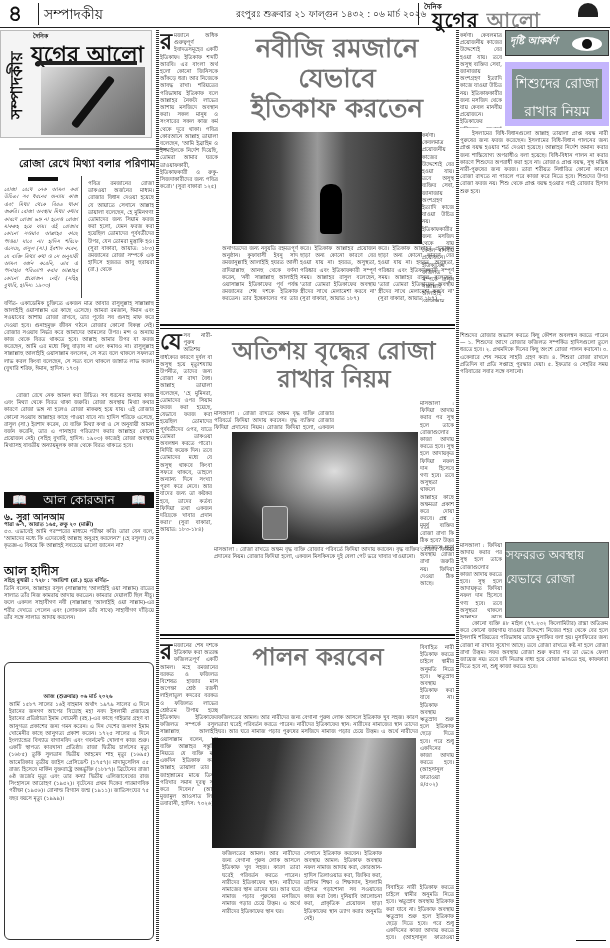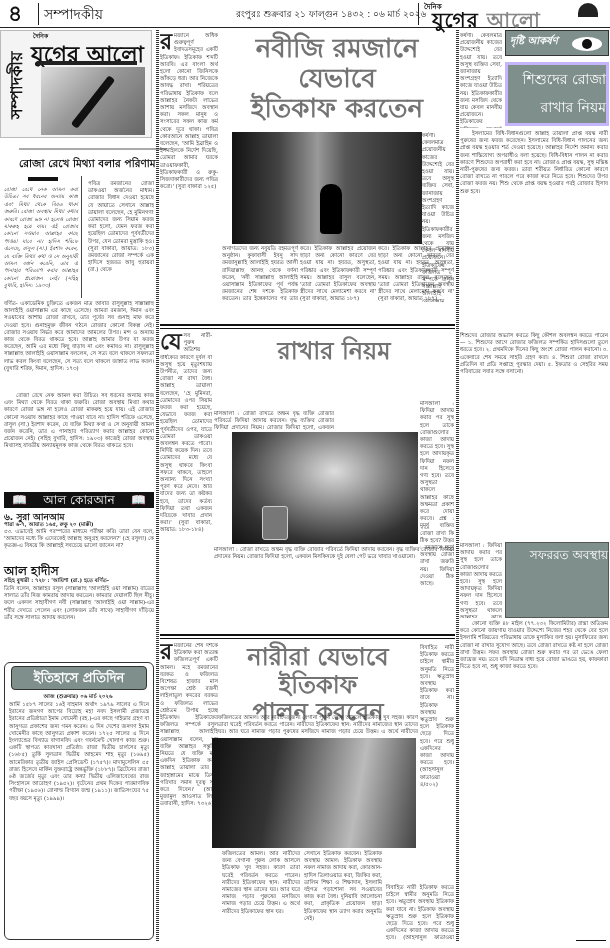--- a/index.html
+++ b/index.html
@@ -45,22 +45,22 @@
   .sub-head { position: absolute; font: bold 9px "DejaVu Sans", sans-serif; }
   .sub-head-lg { position: absolute; font: bold 12px "DejaVu Sans", sans-serif; }
   .history-box { position: absolute; left: 4px; top: 662px; width: 150px; height: 278px; border: 1.5px solid #333; border-radius: 6px; }
   .history-title { position: absolute; left: 6px; top: 3px; width: 136px; height: 24px; background: #7f908c; color: #fff; border: 1.5px solid #333; border-radius: 4px; font: bold 13px "DejaVu Sans", sans-serif; text-align: center; line-height: 22px; }
 
   
   .rc-topbox { position: absolute; left: 505px; top: 30px; width: 104px; height: 26px; background: #7f908c; border: 1px solid #333; }
   .rc-topbox .tt { position: absolute; left: 4px; top: 2px; font: italic bold 10px "DejaVu Sans", sans-serif; color: #fff; }
   .rc-topbox .eye { position: absolute; right: 6px; top: 6px; width: 30px; height: 14px; border-radius: 50%; background: #fff; }
   .rc-topbox .eye::after { content: ""; position: absolute; left: 10px; top: 2px; width: 10px; height: 10px; border-radius: 50%; background: #111; }
-  .rc-headbox { position: absolute; left: 505px; top: 62px; width: 104px; height: 64px; background: #7f908c; color: #fff; text-align: right; font: 14px "DejaVu Sans", sans-serif; line-height: 28px; border: 3px solid #c4b5fd; }
-  .rc-headbox2 { position: absolute; left: 505px; top: 542px; width: 104px; height: 76px; background: #7f908c; color: #fff; text-align: right; font: 12px "DejaVu Sans", sans-serif; line-height: 24px; border: 1px solid #555; }
+  .rc-headbox { position: absolute; left: 505px; top: 62px; width: 104px; height: 64px; background: #7f908c; color: #fff; text-align: center; font: 14px "DejaVu Sans", sans-serif; line-height: 28px; border: 7px solid #c4b5fd; }
+  .rc-headbox2 { position: absolute; left: 505px; top: 542px; width: 104px; height: 76px; background: #7f908c; color: #fff; text-align: left; font: 12px "DejaVu Sans", sans-serif; line-height: 24px; border: 1px solid #555; }
 </style>
 </head>
 <body>
 
 <div class="masthead">
   <div class="mh-page">৪</div>
   <div class="mh-sep"></div>
   <div class="mh-section">সম্পাদকীয়</div>
   <div class="mh-date">রংপুরঃ শুক্রবার ২১ ফাল্গুন ১৪৩২ : ০৬ মার্চ ২০২৬</div>
   <div class="mh-sep2"></div>
@@ -93,21 +93,20 @@
 </div>
 <div class="sub-head" style="left:4px; top:510px;">৬. সুরা আনআম</div>
 <div class="col body-text" style="left:4px; top:521px; width:150px; height:8px; font-weight:bold;">পারা ৬-৭, আয়াত ১৬৫, রুকু ২০ (মাক্কী)</div>
 <div class="col body-text" style="left:4px; top:528px; width:150px; height:32px;">৫৩. এভাবেই আমি পরস্পরের মাধ্যমে পরীক্ষা করি। তারা যেন বলে, 'আমাদের মধ্যে কি এদেরকেই আল্লাহ অনুগ্রহ করলেন?' (হে রসুল!) কে কৃতজ্ঞ-এ বিষয়ে কি আল্লাহই সবচেয়ে ভালো জানেন না?</div>
 
 <div class="sub-head-lg" style="left:4px; top:562px;">আল হাদীস</div>
 <div class="col body-text" style="left:4px; top:577px; width:150px; height:8px; font-weight:bold;">সহিহ বুখারী : ৭২৮ : 'আয়িশা (রা.) হতে বর্ণিত-</div>
 <div class="col body-text" style="left:4px; top:585px; width:150px; height:72px;">তিনি বলেন, আল্লাহর রসূল (সাল্লাল্লাহু 'আলাইহি ওয়া সাল্লাম) রাতের সালাত তাঁর নিজ কামরায় আদায় করতেন। কামরার দেয়ালটি ছিল নীচু। ফলে একদল সাহাবীগণ নবী (সাল্লাল্লাহু 'আলাইহি ওয়া সাল্লাম)-এর শরীর দেখতে পেলেন এবং (লোকজন তাঁর সাথে) সাহাবীগণ দাঁড়িয়ে তাঁর সঙ্গে সালাত আদায় করলেন।</div>
 
 <div class="history-box">
-  <div class="history-title">ইতিহাসে প্রতিদিন</div>
   <div class="col body-text" style="left:0; top:30px; width:146px; text-align:center; font-weight:bold;">আজ (শুক্রবার) ০৬ মার্চ ২০২৬</div>
   <div class="col body-text" style="left:4px; top:38px; width:140px; height:234px;">আর্মি ১৫৮৭ সালের ১৬ই বাহমান অর্থাৎ ১৯৭৯ সালের এ দিনে ইরানের জনগণ আপের বিদ্রোহ মহা নবদ ইসলামী প্রজাতন্ত্র ইরানের প্রতিষ্ঠাতা ইমাম খোমেনী (রহ.)-এর কাছে গাইডার গ্রহণ বা আনুগত্য প্রকাশের জন্য গমন করেন। এ দিন দেশের জনগণ ইমাম খোমেনীর কাছে আনুগত্য প্রকাশ করেন। ১৭২৫ সালের এ দিনে ইংল্যান্ডের বিখ্যাত বাগানবিদ এবং গবর্নমেন্ট খোলাপ কাজ শুরু। একটি স্থাপত্য কারখানা প্রতিষ্ঠা। রাজা দ্বিতীয় চার্লসের মৃত্যু (১৬৮৫) তুর্কি সুলতান দ্বিতীয় আহমেদ শাহ মৃত্যু (১৬৯৫) আমেরিকার তৃতীয় জাইস প্রেসিডেন্ট (১৭৫৭)। মাদামুসেলিন ৫৫ রাজ্য হিসেবে মার্কিন যুক্তরাষ্ট্রে অন্তর্ভুক্তি (১৮৮৭)। ব্রিটেনের রাজা ৬ষ্ঠ জর্জের মৃত্যু এবং তার কন্যা দ্বিতীয় এলিজাবেথের রাজ সিংহাসনে আরোহণ (১৯৫২)। বৃটেনের প্রথম দিকের পারমাণবিক পরীক্ষা (১৯৫৬)। রোনাল্ড রিগ্যান জন্ম (১৯১১)। জাতিসংঘের ৭৫ বছর বয়সে মৃত্যু (১৯৯৯)।</div>
 </div>
 
 <div class="dotted-v" style="left:156px; top:30px; height:912px;"></div>
 
 <div class="col body-text" style="left:160px; top:32px; width:58px; height:264px;">
   <span class="dropcap">র</span><span>মজানে অধিক গুরুত্বপূর্ণ ইবাদতসমূহের একটি ইতিকাফ। ইতিকাফ শব্দটি আরবি। এর বাংলা অর্থ হলো কোনো জিনিসকে আঁকড়ে ধরা। আর নিজেকে আবদ্ধ রাখা। শরিয়তের পরিভাষায় ইতিকাফ বলে আল্লাহর নৈকট্য লাভের আশায় মসজিদে অবস্থান করা। সকল মানুষ ও সংসারের সকল কাজ কর্ম থেকে দূরে থাকা। পবিত্র কোরআনে আল্লাহ তায়ালা বলেছেন, 'আমি ইব্রাহিম ও ইসমাইলকে নির্দেশ দিয়েছি, তোমরা আমার ঘরকে তাওয়াফকারী, ইতিকাফকারী ও রুকু-সিজদাকারীদের জন্য পবিত্র করো।' (সুরা বাকারা ১২৫)</span>
 </div>
 <div class="headline" style="left:222px; top:34px; width:230px; font-size:26px;">
@@ -121,36 +120,36 @@
 <div class="col body-text" style="left:300px; top:245px; width:76px; height:56px;">করে। ইতিকাফ আল্লাহর প্রয়োজন ছাড়া অন্য কোনো কারণে বের হওয়া যায় না। হযরত, অসুস্থতা, পরিষ্কার এবং ইতিকাফকারী সম্পূর্ণ সময়। আল্লাহর রাসুল বলেছেন, 'তারা তোমরা ইতিকাফের অবস্থায় স্ত্রীদের সাথে মেলামেশা করবে না' (সুরা বাকারা, আয়াত ১৮৭)</div>
 <div class="col body-text" style="left:422px; top:132px; width:32px; height:170px;">কর্ষণা। কেবলমাত্র প্রয়োজনীয় কাজের উদ্দেশ্যেই বের হওয়া যায়। তবে অসুস্থ ব্যক্তির সেবা, জানাজায় অংশগ্রহণ ইত্যাদি কাজে যাওয়া উচিত নয়। ইতিকাফকারীর জন্য মসজিদ থেকে যায় কেবল মানবীয় প্রয়োজনে। ইতিকাফের ফজিলত সম্পর্কে রাসুল সাল্লাল্লাহু আলাইহি ওয়াসাল্লাম বলেছেন, ইতিকাফকারী গুনাহ থেকে মুক্ত থাকে। (ইবনে মাজাহ, হাদিস ১৭৮১)</div>
 <div class="col body-text" style="left:378px; top:245px; width:76px; height:56px;">করে। ইতিকাফ আল্লাহর প্রয়োজন ছাড়া অন্য কোনো কারণে বের হওয়া যায় না। হযরত, অসুস্থতা, পরিষ্কার এবং ইতিকাফকারী সম্পূর্ণ সময়। আল্লাহর রাসুল বলেছেন, 'তারা তোমরা ইতিকাফের অবস্থায় স্ত্রীদের সাথে মেলামেশা করবে না' (সুরা বাকারা, আয়াত ১৮৭)</div>
 
 <div class="rule-double" style="left:160px; top:324px; width:295px;"></div>
 
 <div class="col body-text" style="left:160px; top:332px; width:52px; height:300px;">
   <span class="dropcap">যে</span><span>সব নারী-পুরুষ অতিশয় বার্ধক্যের কারণে দুর্বল বা অসুস্থ হয়ে মৃত্যুশয্যায় উপনীত, তাদের জন্য রোজা না রাখা বৈধ। আল্লাহ তায়ালা বলেছেন, 'হে মুমিনরা, তোমাদের ওপর সিয়াম ফরজ করা হয়েছে, যেভাবে ফরজ করা হয়েছিল তোমাদের পূর্ববর্তীদের ওপর, যাতে তোমরা তাকওয়া অবলম্বন করতে পারো। নির্দিষ্ট কয়েক দিন। তবে তোমাদের মধ্যে যে অসুস্থ থাকবে কিংবা সফরে থাকবে, তাহলে অন্যান্য দিনে সংখ্যা পূরণ করে নেবে। আর যাদের জন্য তা কষ্টকর হবে, তাদের কর্তব্য ফিদিয়া তথা একজন দরিদ্রকে খাবার প্রদান করা।' (সুরা বাকারা, আয়াত: ১৮৩-১৮৪)</span>
 </div>
 <div class="headline" style="left:214px; top:338px; width:240px; font-size:24px;">
+  <div>অতিশয় বৃদ্ধের রোজা</div>
   <div>রাখার নিয়ম</div>
 </div>
 <div class="photo" style="left:232px; top:432px; width:186px; height:112px; background:radial-gradient(ellipse at 55% 35%,#ddd 0%,#888 35%,#333 70%,#111 100%);">
   <div style="position:absolute;left:30px;top:74px;width:26px;height:34px;background:#777;border:1px solid #ccc;border-radius:3px;"></div>
 </div>
 <div class="col body-text" style="left:214px; top:410px; width:120px; height:20px;">মাসআলা : রোজা রাখতে অক্ষম বৃদ্ধ ব্যক্তি রোজার পরিবর্তে ফিদিয়া আদায় করবেন। বৃদ্ধ ব্যক্তির রোজার ফিদিয়া প্রদানের নিয়ম। রোজার ফিদিয়া হলো, একজন মিসকিনকে দুই বেলা পেট ভরে খাবার খাওয়ানো।</div>
 <div class="col body-text" style="left:420px; top:400px; width:34px; height:232px;">মাসআলা : ফিদিয়া আদায় করার পর সুস্থ হলে তাকে রোজাগুলোর কাজা আদায় করতে হবে। সুস্থ হলে আদায়কৃত ফিদিয়া নফল দান হিসেবে গণ্য হবে। তবে অসুস্থতা থাকলে আল্লাহর কাছে অক্ষমতা প্রকাশ করে দোয়া করবে। প্রশ্ন : মুমূর্ষু ব্যক্তির রোজা রাখা কি ঠিক হবে? উত্তর : রমজানে মুমূর্ষু অবস্থায় রোজা রাখা জরুরি নয়। ফিদিয়া দেওয়া ঠিক আছে।</div>
 <div class="col body-text" style="left:214px; top:546px; width:240px; height:86px;">মাসআলা : রোজা রাখতে অক্ষম বৃদ্ধ ব্যক্তি রোজার পরিবর্তে ফিদিয়া আদায় করবেন। বৃদ্ধ ব্যক্তির রোজার ফিদিয়া প্রদানের নিয়ম। রোজার ফিদিয়া হলো, একজন মিসকিনকে দুই বেলা পেট ভরে খাবার খাওয়ানো।</div>
 
 <div class="rule-double" style="left:160px; top:634px; width:295px;"></div>
 
 <div class="col body-text" style="left:160px; top:642px; width:58px; height:300px;">
   <span class="dropcap">র</span><span>মজানের শেষ দশকে ইতিকাফ করা অত্যন্ত ফজিলতপূর্ণ একটি আমল। মহে রমজানের বরকত ও ফজিলত বিশেষত হাজার মাস অপেক্ষা শ্রেষ্ঠ রজনী লাইলাতুল কদরের বরকত ও ফজিলত লাভের শ্রেষ্ঠতম উপায় হচ্ছে ইতিকাফ। ইতিকাফের ফজিলত সম্পর্কে রসুল সাল্লাল্লাহু আলাইহি ওয়াসাল্লাম বলেন, 'যে ব্যক্তি আল্লাহর সন্তুষ্টির নিয়তে যে ব্যক্তি মাত্র একদিন ইতিকাফ করে, আল্লাহ তায়ালা তার ও জাহান্নামের মাঝে তিনটি পরিখার সমান দূরত্ব সৃষ্টি করে দিবেন।' (আল-মুজামুল আওসাত লিত-তবারানী, হাদিস: ৭৩২৬)</span>
 </div>
 <div class="headline" style="left:218px; top:644px; width:200px; font-size:24px;">
-  <div>নারীরা যেভাবে ইতিকাফ</div>
   <div>পালন করবেন</div>
 </div>
 <div class="col body-text" style="left:218px; top:714px; width:200px; height:22px;">ফজিলতের আমল। আর নারীদের জন্য বেগানা পুরুষ লোক আসলে ইতিকাফ খুব সহজ। কারণ তারা ঘরেই পরিবর্তন করতে পারেন। নারীদের ইতিকাফের স্থান: নারীদের নামাজের স্থান তাদের ঘর। আর ঘরে নামাজ পড়ার পুরুষের মসজিদে নামাজ পড়ার চেয়ে উত্তম। এ অর্থে নারীদের ইতিকাফের স্থান ঘর।</div>
 <div class="photo" style="left:212px; top:738px; width:204px; height:110px; background:linear-gradient(100deg,#111 0%,#333 30%,#888 55%,#bbb 70%,#444 100%);"></div>
 <div class="col body-text" style="left:420px; top:644px; width:34px; height:240px;">বিবাহিত নারী ইতিকাফ করতে চাইলে স্বামীর অনুমতি নিতে হবে। ঋতুস্রাব অবস্থায় ইতিকাফ করা যাবে না। ইতিকাফ অবস্থায় ঋতুস্রাব শুরু হলে ইতিকাফ ছেড়ে দিতে হবে। পরে শুধু একদিনের কাজা আদায় করতে হবে। (আহসানুল ফাতাওয়া ৪/৫০২)</div>
 <div class="col body-text" style="left:222px; top:850px; width:78px; height:92px;">ফজিলতের আমল। আর নারীদের জন্য বেগানা পুরুষ লোক আসলে ইতিকাফ খুব সহজ। কারণ তারা ঘরেই পরিবর্তন করতে পারেন। নারীদের ইতিকাফের স্থান: নারীদের নামাজের স্থান তাদের ঘর। আর ঘরে নামাজ পড়ার পুরুষের মসজিদে নামাজ পড়ার চেয়ে উত্তম। এ অর্থে নারীদের ইতিকাফের স্থান ঘর।</div>
 <div class="col body-text" style="left:304px; top:850px; width:78px; height:92px;">সেখানে ইতিকাফ করবেন। ইতিকাফ অবস্থায় আমল: ইতিকাফ অবস্থায় নফল নামাজ আদায় করা, কোরআন-হাদিস তিলাওয়াত করা, জিকির করা, তালিম শিক্ষা ও শিক্ষাদান, ইসলামি বইপত্র পড়াশোনা সব সওয়াবের কাজ করা বৈধ। দুনিয়াবি আলোচনা করা, প্রাকৃতিক প্রয়োজন ছাড়া ইতিকাফের স্থান ত্যাগ করার অনুমতি নেই।</div>
 <div class="col body-text" style="left:386px; top:884px; width:68px; height:58px;">বিবাহিত নারী ইতিকাফ করতে চাইলে স্বামীর অনুমতি নিতে হবে। ঋতুস্রাব অবস্থায় ইতিকাফ করা যাবে না। ইতিকাফ অবস্থায় ঋতুস্রাব শুরু হলে ইতিকাফ ছেড়ে দিতে হবে। পরে শুধু একদিনের কাজা আদায় করতে হবে। (আহসানুল ফাতাওয়া ৪/৫০২)</div>
 
 <div class="dotted-v" style="left:456px; top:30px; height:912px;"></div>
@@ -163,15 +162,16 @@
 <div class="rc-headbox">
   <div>শিশুদের রোজা</div>
   <div>রাখার নিয়ম</div>
 </div>
 <div class="col body-text" style="left:460px; top:130px; width:148px; height:200px; text-indent:12px;">ইসলামের বিধি-বিধানগুলো আল্লাহ তায়ালা প্রাপ্ত বয়স্ক নারী পুরুষের জন্য ফরজ করেছেন। ইসলামের বিধি-বিধান পালনের জন্য প্রাপ্ত বয়স্ক হওয়ার শর্ত দেওয়া হয়েছে। আল্লাহর নির্দেশ অমান্য করার জন্য শাস্তিযোগ্য অপরাধীও বলা হয়েছে। বিধি-বিধান পালন না করার কারণে শিশুদের অপরাধী করা হবে না। রোজাও প্রাপ্ত বয়স্ক, সুস্থ মস্তিষ্ক নারী-পুরুষের জন্য ফরজ। তারা শরীয়ত নির্ধারিত কোনো কারণে রোজা রাখতে না পারলে পরে কাজা করে নিতে হবে। শিশুদের উপর রোজা ফরজ নয়। শিশু থেকে প্রাপ্ত বয়স্ক হওয়ার পরই রোজার হিসাব শুরু হবে।</div>
 <div class="col body-text" style="left:460px; top:332px; width:148px; height:202px;">শিশুদের রোজার অভ্যাস করতে কিছু কৌশল অবলম্বন করতে পারেন— ১. শিশুদের আগে রোজার ফজিলত সম্পর্কিত হাদিসগুলো তুলে ধরতে হবে। ২. প্রথমদিকে দিনের কিছু অংশে রোজা পালন করানো। ৩. একেবারে শেষ সময়ে সাহরি গ্রহণ করা। ৪. শিশুরা রোজা রাখলে প্রতিদিন বা প্রতি সপ্তাহে পুরস্কার দেয়া। ৫. ইফতার ও সেহরির সময় পরিবারের সবার সঙ্গে বসানো।</div>
 
 <div class="col body-text" style="left:460px; top:542px; width:42px; height:76px;">মাসআলা : ফিদিয়া আদায় করার পর সুস্থ হলে তাকে রোজাগুলোর কাজা আদায় করতে হবে। সুস্থ হলে আদায়কৃত ফিদিয়া নফল দান হিসেবে গণ্য হবে। তবে অসুস্থতা থাকলে আল্লাহর কাছে অক্ষমতা প্রকাশ করে দোয়া করবে। প্রশ্ন : মুমূর্ষু ব্যক্তির রোজা রাখা কি ঠিক হবে? উত্তর : রমজানে মুমূর্ষু অবস্থায় রোজা রাখা জরুরি নয়। ফিদিয়া দেওয়া ঠিক আছে।</div>
 <div class="rc-headbox2">
   <div>সফররত অবস্থায়</div>
+  <div>যেভাবে রোজা</div>
 </div>
 <div class="col body-text" style="left:460px; top:620px; width:148px; height:318px; text-indent:12px;">কোনো ব্যক্তি ৪৮ মাইল (৭৭.২৩২ কিলোমিটার) রাস্তা অতিক্রম করে কোনো জায়গায় যাওয়ার উদ্দেশ্যে নিজের শহর থেকে বের হলে ইসলামি শরিয়তের পরিভাষায় তাকে মুসাফির বলা হয়। মুসাফিরের জন্য রোজা না রাখার সুযোগ আছে। তবে রোজা রাখতে কষ্ট না হলে রোজা রাখা উত্তম। সফর অবস্থায় রোজা শুরু করার পর তা ভেঙে ফেলা জায়েজ নয়। তবে যদি নিতান্ত বাধ্য হয়ে রোজা ভাঙতে হয়, কাফফারা দিতে হবে না, শুধু কাজা করতে হবে।</div>
 <div class="rule" style="left:576px; top:940px; width:30px; height:1px;"></div>
 
 </body></html>

